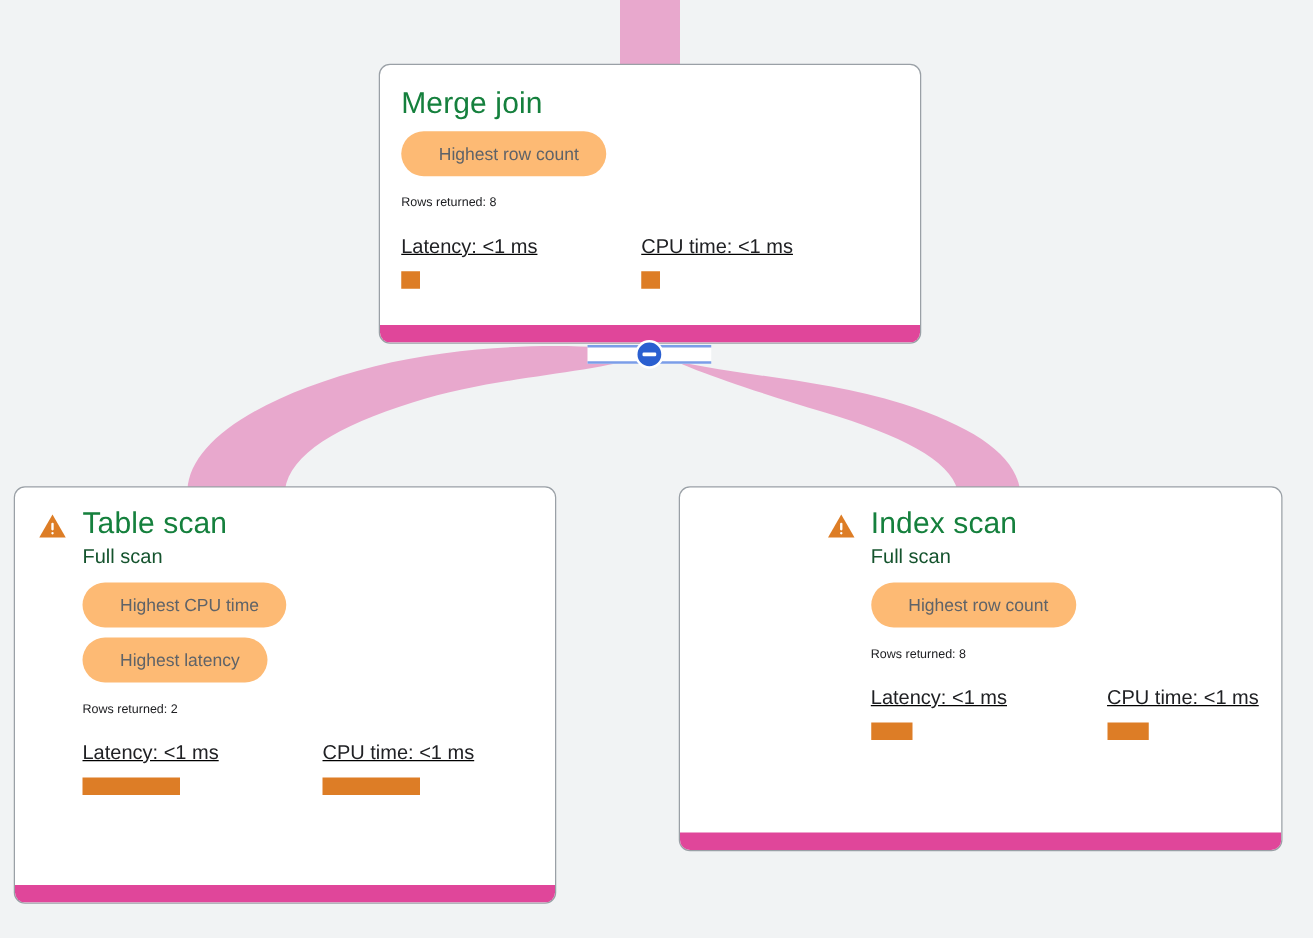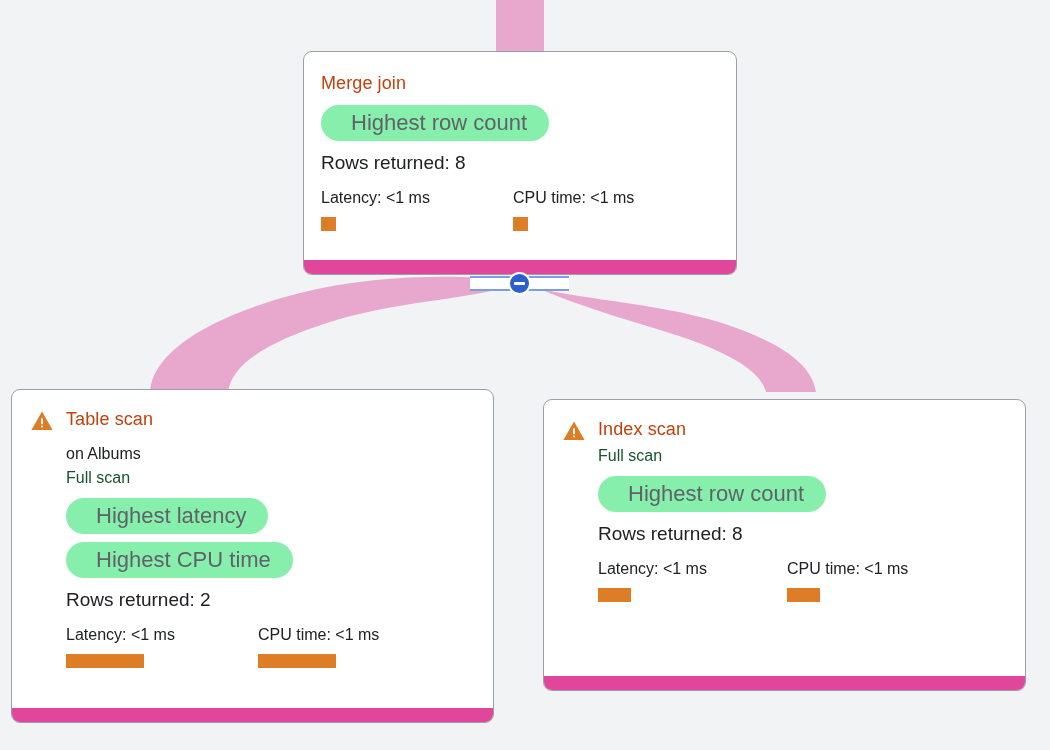--- a/index.html
+++ b/index.html
@@ -70,50 +70,51 @@
   }
   #node-merge-join .node-body {
     padding-left: 17px;
     padding-top: 18px;
   }
 
   
   #node-table-scan {
     left: 11px;
     top: 389px;
-    width: 483px;
+    width: 434px;
     height: 334px;
   }
 
   
   #node-index-scan {
     left: 543px;
-    top: 399px;
+    top: 389px;
     width: 483px;
     height: 292px;
+    align-items: flex-end;
   }
 
   
   .node-header {
     display: flex;
     align-items: flex-start;
     gap: 0;
     width: 100%;
   }
   .warn-icon {
     flex: 0 0 auto;
     width: 24px;
     height: 24px;
     margin-right: 12px;
     margin-top: 3px;
   }
   .node-title {
-    font-size: 18px;
+    font-size: 24px;
     line-height: 26px;
-    color: #c2410c;
+    color: #15803d;
     font-weight: 400;
     letter-spacing: 0.1px;
     white-space: nowrap;
   }
   .indented {
     padding-left: 36px;
     box-sizing: border-box;
     width: 100%;
   }
   .no-indent {
@@ -139,48 +140,49 @@
 
   
   .chip-list {
     margin-top: 9px;
     display: flex;
     flex-direction: column;
     align-items: flex-start;
     gap: 8px;
   }
   .chip {
-    background: #86efac;
+    background: #fdba74;
     color: #5f6368;
     border-radius: 999px;
-    font-size: 22px;
+    font-size: 14px;
     line-height: 20px;
     padding: 8px 22px 8px 30px;
     white-space: nowrap;
     display: inline-block;
   }
 
   .rows-returned {
-    font-size: 19px;
+    font-size: 10px;
     line-height: 22px;
     color: #202124;
     margin-top: 11px;
     white-space: nowrap;
   }
 
   
   .metrics-row {
     display: flex;
     margin-top: 14px;
     width: 100%;
   }
   .metric {
     display: flex;
     flex-direction: column;
     align-items: flex-start;
+    text-decoration: underline;
   }
   .metric-label {
     font-size: 16px;
     line-height: 20px;
     color: #202124;
     white-space: nowrap;
   }
   .metric-bar {
     height: 14px;
     background: #dd7d26;
@@ -306,25 +308,24 @@
         <span class="warn-icon">
           <svg viewBox="0 0 24 24" width="24" height="24" xmlns="http://www.w3.org/2000/svg">
             <path d="M12 2.6 L22.6 21 L1.4 21 Z" fill="#dd7d26"></path>
             <rect x="11.05" y="9.2" width="1.9" height="6.1" rx="0.9" fill="#ffffff"></rect>
             <rect x="11.05" y="16.6" width="1.9" height="1.9" rx="0.9" fill="#ffffff"></rect>
           </svg>
         </span>
         <div class="node-title">Table scan</div>
       </div>
       <div class="indented">
-        <div class="node-subtitle">on Albums</div>
         <div class="node-scantype">Full scan</div>
         <div class="chip-list">
+          <span class="chip">Highest CPU time</span>
           <span class="chip">Highest latency</span>
-          <span class="chip">Highest CPU time</span>
         </div>
         <div class="rows-returned">Rows returned: 2</div>
         <div class="metrics-row">
           <div class="metric metric-latency">
             <span class="metric-label">Latency: &lt;1 ms</span>
             <span class="metric-bar"></span>
           </div>
           <div class="metric metric-cpu">
             <span class="metric-label">CPU time: &lt;1 ms</span>
             <span class="metric-bar"></span>

